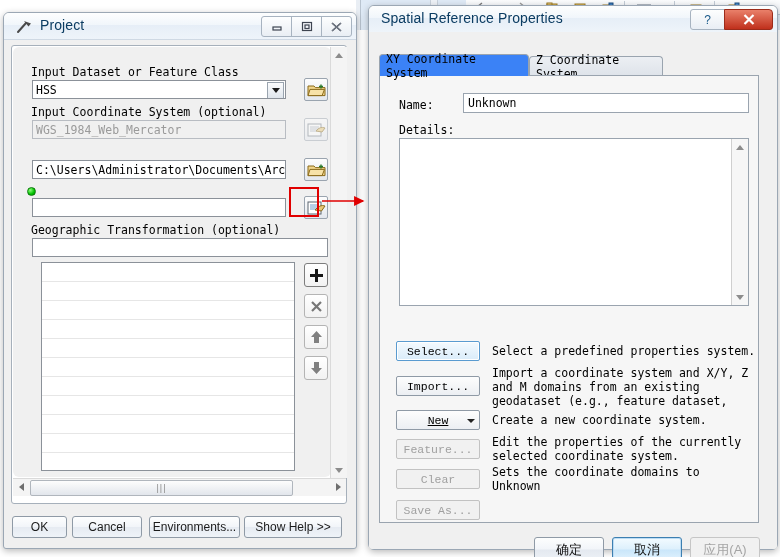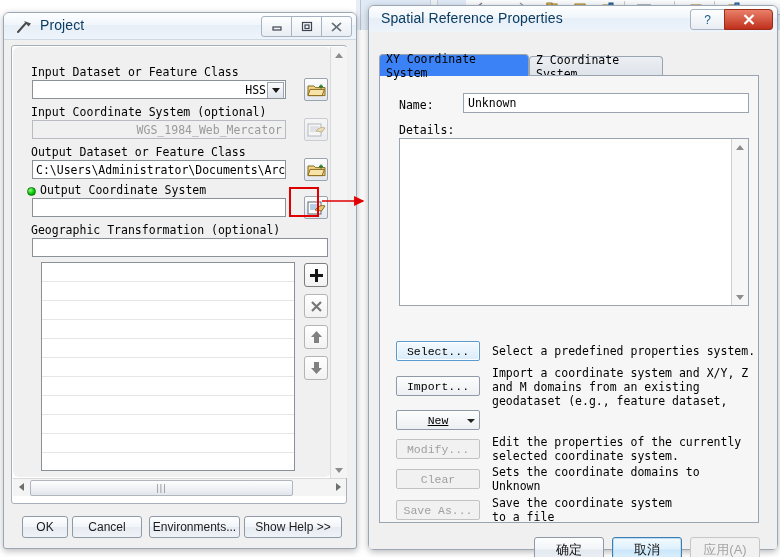--- a/index.html
+++ b/index.html
@@ -57,21 +57,21 @@
     background:linear-gradient(#e9806a,#c0301c);
     border-color:#9c2b1a;color:#fff;width:47px;border-radius:0 4px 3px 0;
     font-size:13px;font-weight:bold;
   }
   .sysbtn.help-q{width:33px;border-radius:3px 0 0 3px;color:#1a5a8a;font-size:12px;}
 
   
   .mono{font-family:"DejaVu Sans Mono","Liberation Mono",monospace;}
 
   
-  #project-win{left:3px;top:12px;width:352px;height:535px;text-align:right;}
+  #project-win{left:3px;top:12px;width:352px;height:535px;}
   #project-body{
     position:absolute;left:7px;top:32px;width:336px;height:459px;
     background:#fff;border:1px solid #a6b0bb;border-radius:3px;
     box-sizing:border-box;
     box-shadow:inset 0 0 0 1px #ffffff;
   }
   #project-inner{
     position:absolute;left:1px;top:1px;width:318px;height:430px;
     background:#f0f0f0;overflow:hidden;border-radius:6px;
   }
@@ -301,34 +301,32 @@
         <span>WGS_1984_Web_Mercator</span>
       </div>
       <div class="iconbtn disabled" style="left:291px;top:71px">
         <svg class="folder-ico" viewBox="0 0 19 14">
           <rect x="1" y="1" width="13" height="12" fill="#ffffff" stroke="#6b7480"></rect>
           <path d="M3 4 h9 M3 6 h9 M3 8 h7" stroke="#9aa4b0" stroke-width="1"></path>
           <path d="M9 8 q4-5 9-3 l-3 4 z" fill="#e8c878" stroke="#8a6a1b"></path>
         </svg>
       </div>
 
-      <div class="fld-label" style="left:18px;top:98px">Output Dataset or Feature Class</div>
       <div class="tbox" style="left:19px;top:113px;width:254px">
         <span>C:\Users\Administrator\Documents\ArcGIS\D</span>
       </div>
       <div class="iconbtn" style="left:291px;top:111px">
         <svg class="folder-ico" viewBox="0 0 19 14">
           <path d="M1 3 h6 l1.4 1.6 H18 v8 H1 Z" fill="#f2d68c" stroke="#8a6a1b" stroke-width="1"></path>
           <path d="M3 6.4 h14.5 l-2.4 6.2 H1 Z" fill="#f7e2a8" stroke="#8a6a1b" stroke-width="1"></path>
           <path d="M14 1.5 v4 M12 3.5 h4" stroke="#2b7a2b" stroke-width="1.4"></path>
         </svg>
       </div>
 
       <div class="greendot" style="left:14px;top:140px"></div>
-      <div class="fld-label" style="left:27px;top:136px">Output Coordinate System</div>
       <div class="tbox" style="left:19px;top:151px;width:254px">
         <span></span>
       </div>
       <div class="iconbtn" style="left:291px;top:149px">
         <svg class="folder-ico" viewBox="0 0 19 14">
           <rect x="1" y="1" width="13" height="12" fill="#ffffff" stroke="#5d6670"></rect>
           <path d="M3 4 h9 M3 6 h9 M3 8 h7" stroke="#6f9fd0" stroke-width="1"></path>
           <path d="M8 9 q5-6 10-4 l-3.5 5 z" fill="#e8c878" stroke="#8a6a1b"></path>
         </svg>
       </div>
@@ -389,21 +387,21 @@
         </div>
       <div class="hthumb" style="left:17px;width:261px">
           <span class="grip">|||</span>
         </div>
       <div style="position:absolute;right:0;top:0;width:16px;height:16px;display:flex;align-items:center;justify-content:center">
           <div class="tri-right"></div>
         </div>
     </div>
   </div>
 
-  <div class="btn" style="left:18px;top:503px;width:46px;height:22px">
+  <div class="btn" style="left:8px;top:503px;width:55px;height:22px">
     <span>OK</span>
   </div>
   <div class="btn" style="left:68px;top:503px;width:70px;height:22px">
     <span>Cancel</span>
   </div>
   <div class="btn" style="left:240px;top:503px;width:98px;height:22px">
     <span>Show Help &gt;&gt;</span>
   </div>
   <div class="btn" style="left:145px;top:503px;width:91px;height:22px">
     <span>Environments...</span>
@@ -465,38 +463,37 @@
         <span>Import...</span>
       </div>
       <div class="desc" style="left:112px;top:290px">Import a coordinate system and X/Y, Z
 and M domains from an existing
 geodataset (e.g., feature dataset,</div>
 
       <div class="dbtn" style="left:16px;top:334px;width:84px;justify-content:center;position:absolute">
         <span class="mnem">New</span>
         <i style="position:absolute;right:4px;top:8px;width:0;height:0;border-left:4px solid transparent;border-right:4px solid transparent;border-top:4px solid #222"></i>
       </div>
+      <div class="desc" style="left:112px;top:337px">Create a new coordinate system.</div>
 
       <div class="dbtn disabled" style="left:16px;top:363px;width:84px">
-        <span>Modify...</span>
+        <span>Feature...</span>
       </div>
       <div class="desc" style="left:112px;top:359px">Edit the properties of the currently
 selected coordinate system.</div>
 
       <div class="dbtn disabled" style="left:16px;top:393px;width:84px">
         <span>Clear</span>
       </div>
       <div class="desc" style="left:112px;top:389px">Sets the coordinate domains to
 Unknown</div>
 
       <div class="dbtn disabled" style="left:16px;top:424px;width:84px">
         <span>Save As...</span>
       </div>
-      <div class="desc" style="left:112px;top:420px">Save the coordinate system
-to a file</div>
     </div>
 
     <div class="cnbtn" style="left:165px;top:505px;width:70px">
       <span>确定</span>
     </div>
     <div class="cnbtn default" style="left:243px;top:505px;width:70px">
       <span>取消</span>
     </div>
     <div class="cnbtn disabled" style="left:321px;top:505px;width:70px">
       <span>应用(A)</span>

